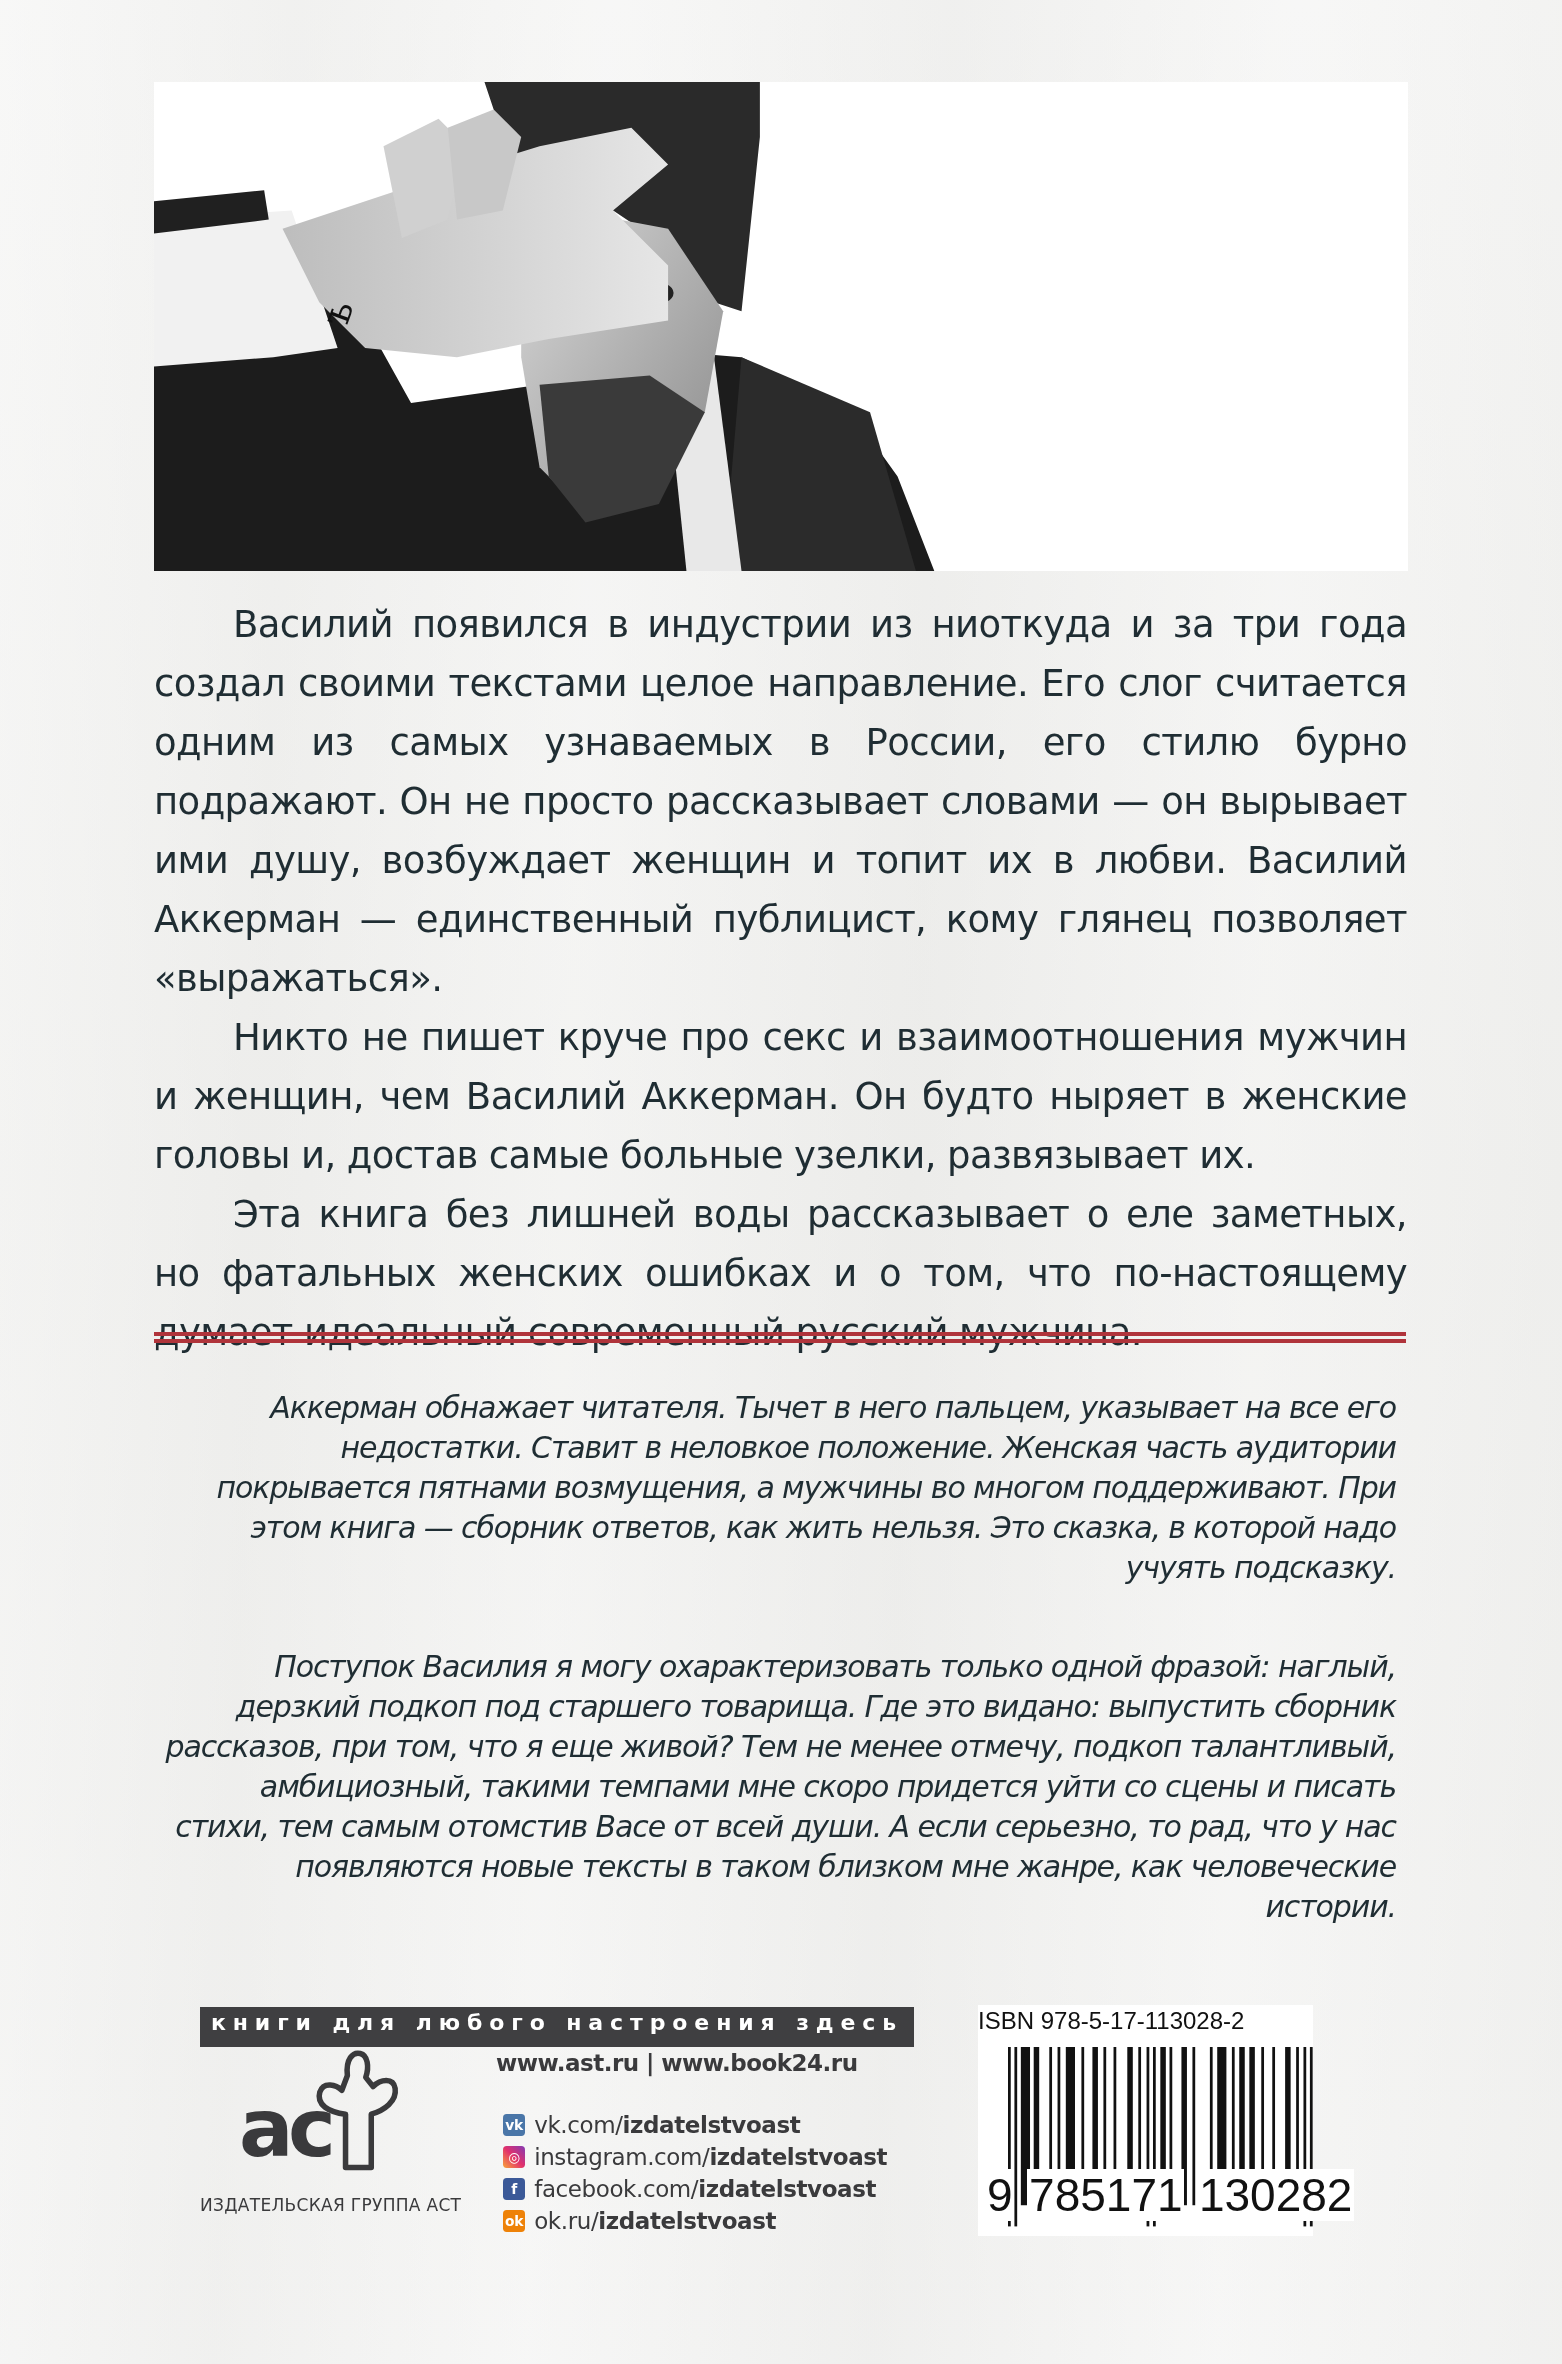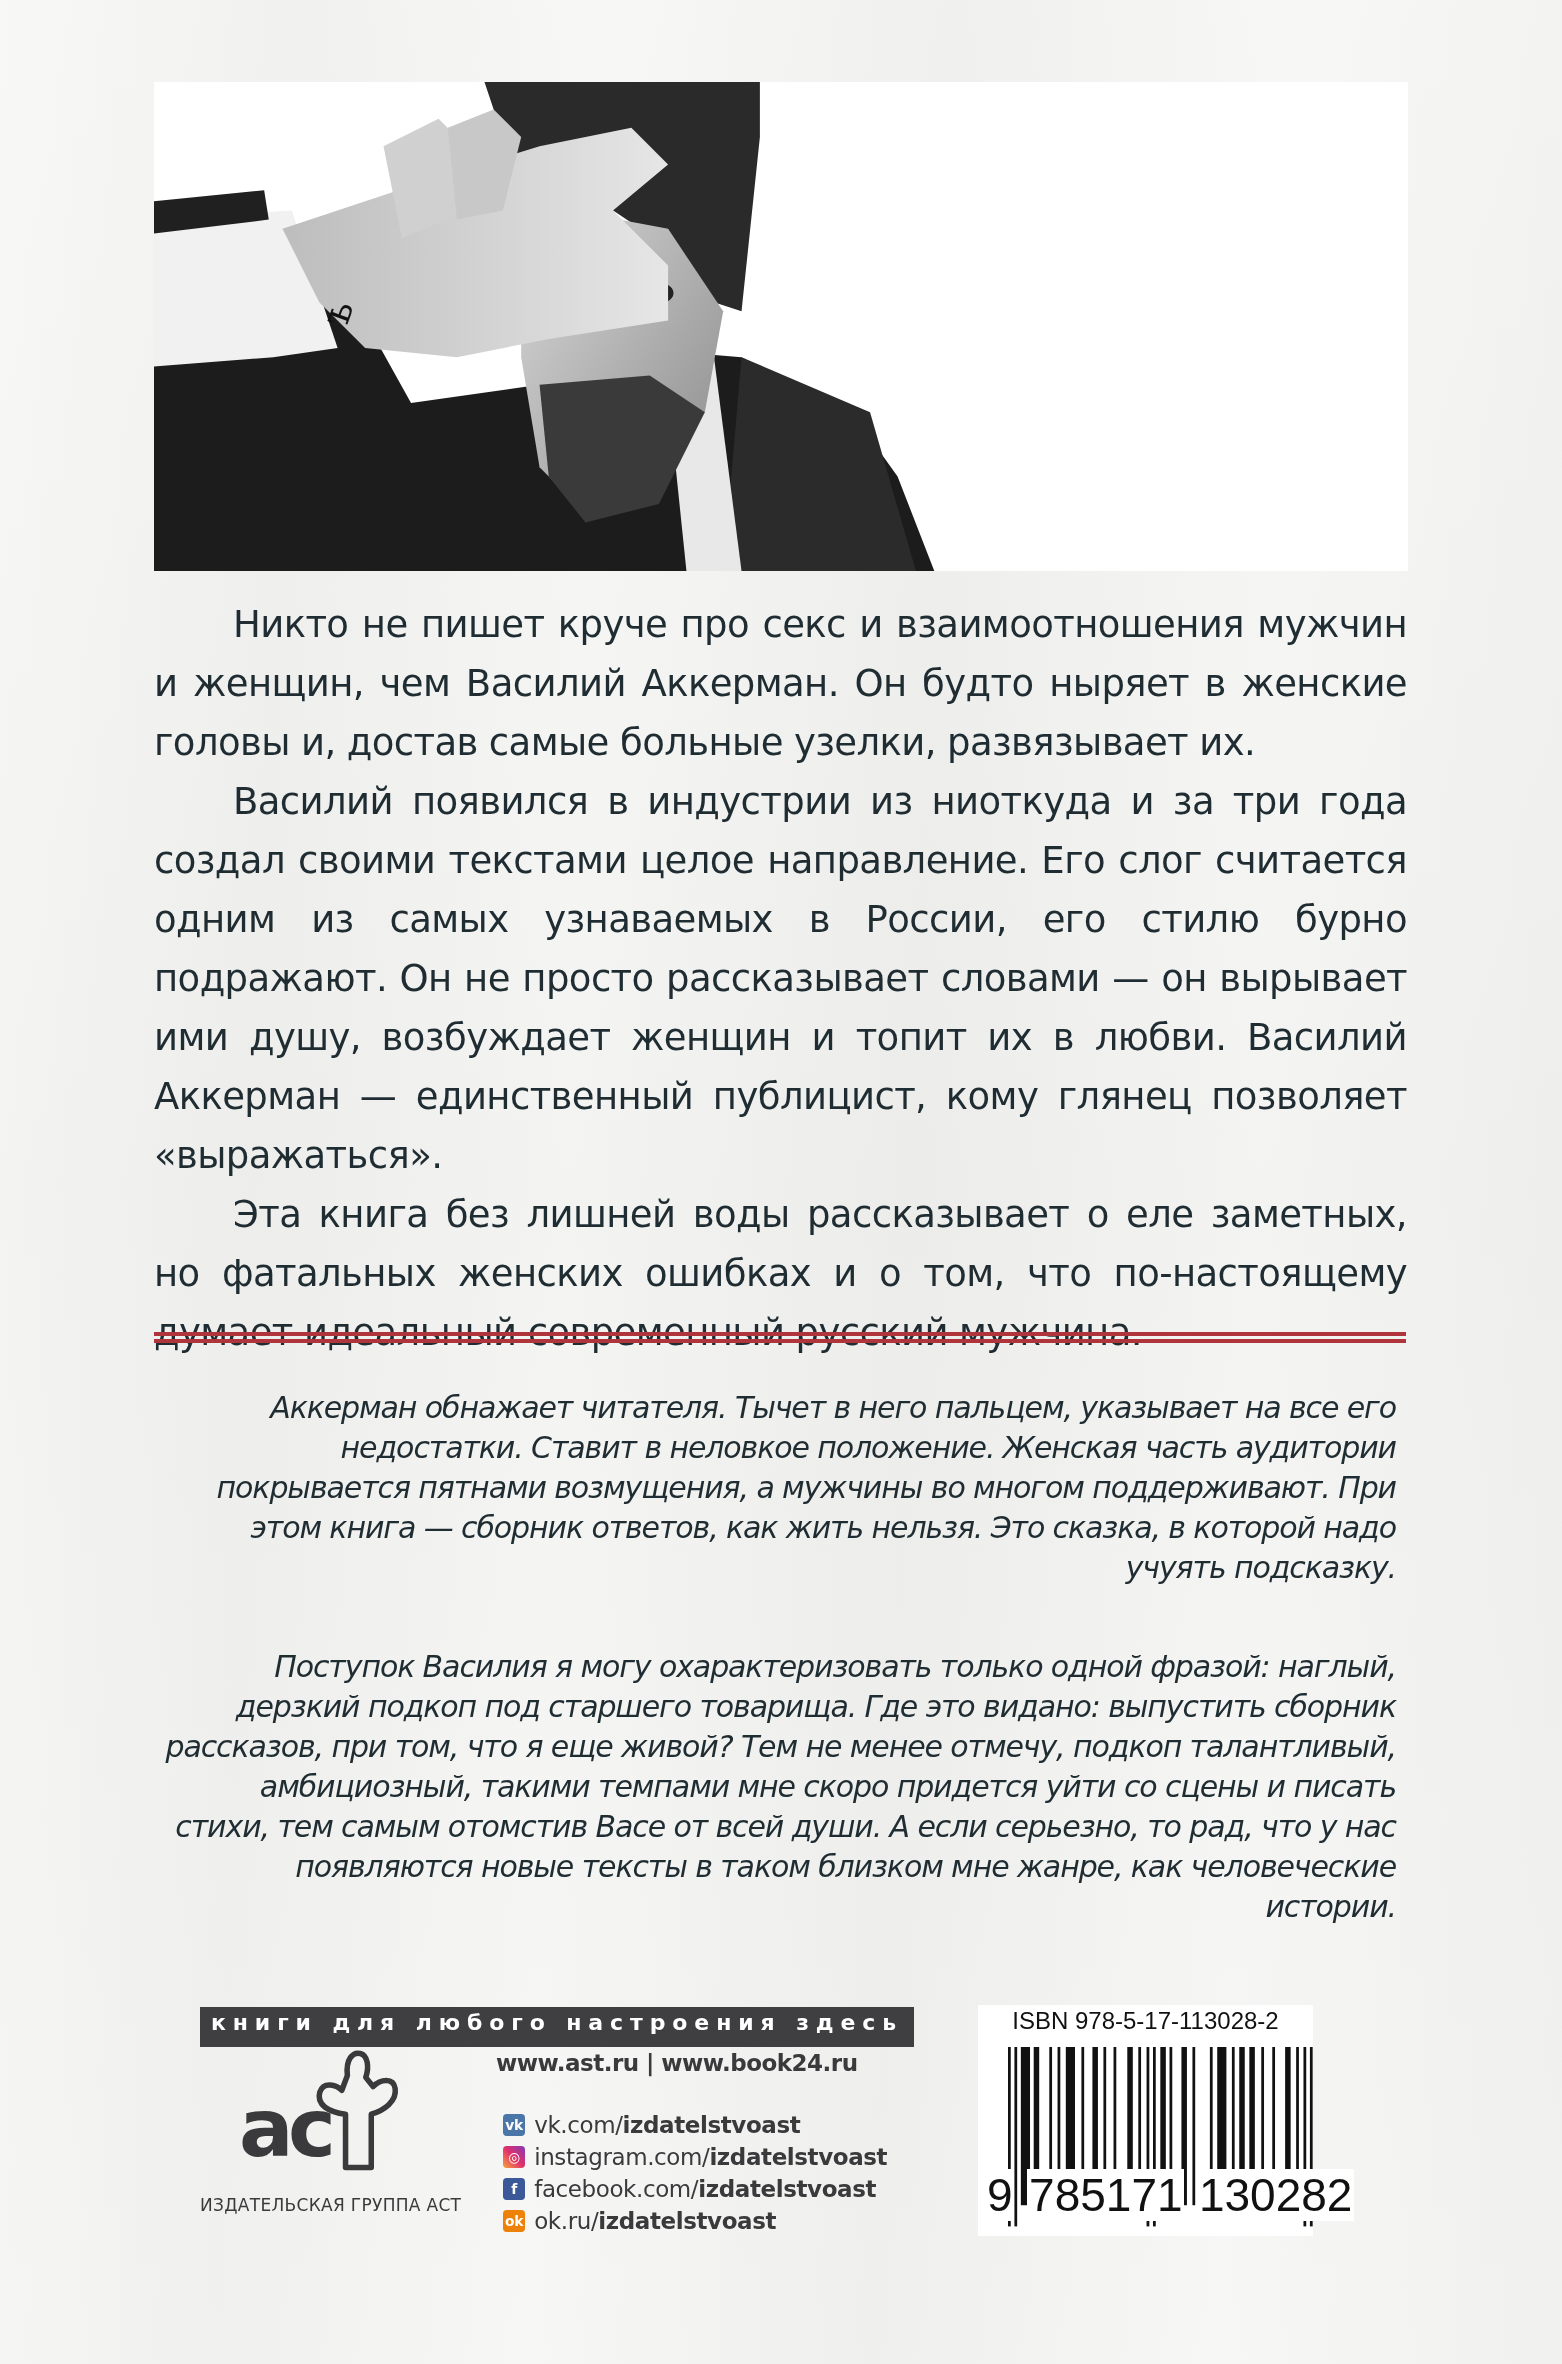--- a/index.html
+++ b/index.html
@@ -154,21 +154,20 @@
   
   .isbn-box {
     position: absolute;
     left: 978px; top: 2005px;
     width: 335px; height: 231px;
     background: #ffffff;
   }
   .isbn-box .isbn-text {
     position: absolute;
     left: 0; top: 1.8px; width: 335px;
-    text-align: center;
     font-family: "Liberation Sans", sans-serif;
     font-size: 24px;
     color: #111;
     white-space: nowrap;
   }
   .isbn-box svg.bars { position: absolute; left: 30px; top: 42px; width: 312px; height: 184px; }
   .isbn-box .digits {
     position: absolute;
     left: 7.3px; top: 165px;
     font-family: "Liberation Sans", sans-serif;
@@ -216,22 +215,22 @@
 
     <path d="M140 160 L290 110 L420 70 L520 50 L560 90 L500 140 L560 200 L560 260 L430 280 L330 300 L230 290 L180 240 Z" fill="url(#hand)"></path>
     <path d="M250 70 L310 40 L340 70 L320 150 L270 170 Z" fill="#d0d0d0"></path>
     <path d="M320 50 L370 30 L400 60 L380 140 L330 150 Z" fill="#c8c8c8"></path>
 
     <text x="185" y="265" font-family="DejaVu Serif, serif" font-size="42" fill="#111" transform="rotate(-70 200 250)">ъ</text>
   </svg>
 </div>
 
 <div class="blurb">
+  <p>Василий появился в индустрии из ниоткуда и за три года создал своими текстами целое направление. Его слог считается одним из самых узнаваемых в России, его стилю бурно подражают. Он не просто рассказывает словами — он вырывает ими душу, возбуждает женщин и топит их в любви. Василий Аккерман — единственный публицист, кому глянец позволяет «выражаться».</p>
   <p>Никто не пишет круче про секс и взаимоотношения мужчин и женщин, чем Василий Аккерман. Он будто ныряет в женские головы и, достав самые больные узелки, развязывает их.</p>
-  <p>Василий появился в индустрии из ниоткуда и за три года создал своими текстами целое направление. Его слог считается одним из самых узнаваемых в России, его стилю бурно подражают. Он не просто рассказывает словами — он вырывает ими душу, возбуждает женщин и топит их в любви. Василий Аккерман — единственный публицист, кому глянец позволяет «выражаться».</p>
   <p>Эта книга без лишней воды рассказывает о еле заметных, но фатальных женских ошибках и о том, что по-настоящему думает идеальный современный русский мужчина.</p>
 </div>
 
 <div class="rule">
   <div class="line l1"></div>
   <div class="line l2"></div>
 </div>
 
 <div class="review review-1">
   <p class="quote">Аккерман обнажает читателя. Тычет в него пальцем, указывает на все его недостатки. Ставит в неловкое положение. Женская часть аудитории покрывается пятнами возмущения, а мужчины во многом поддерживают. При этом книга — сборник ответов, как жить нельзя. Это сказка, в которой надо учуять подсказку.</p>

